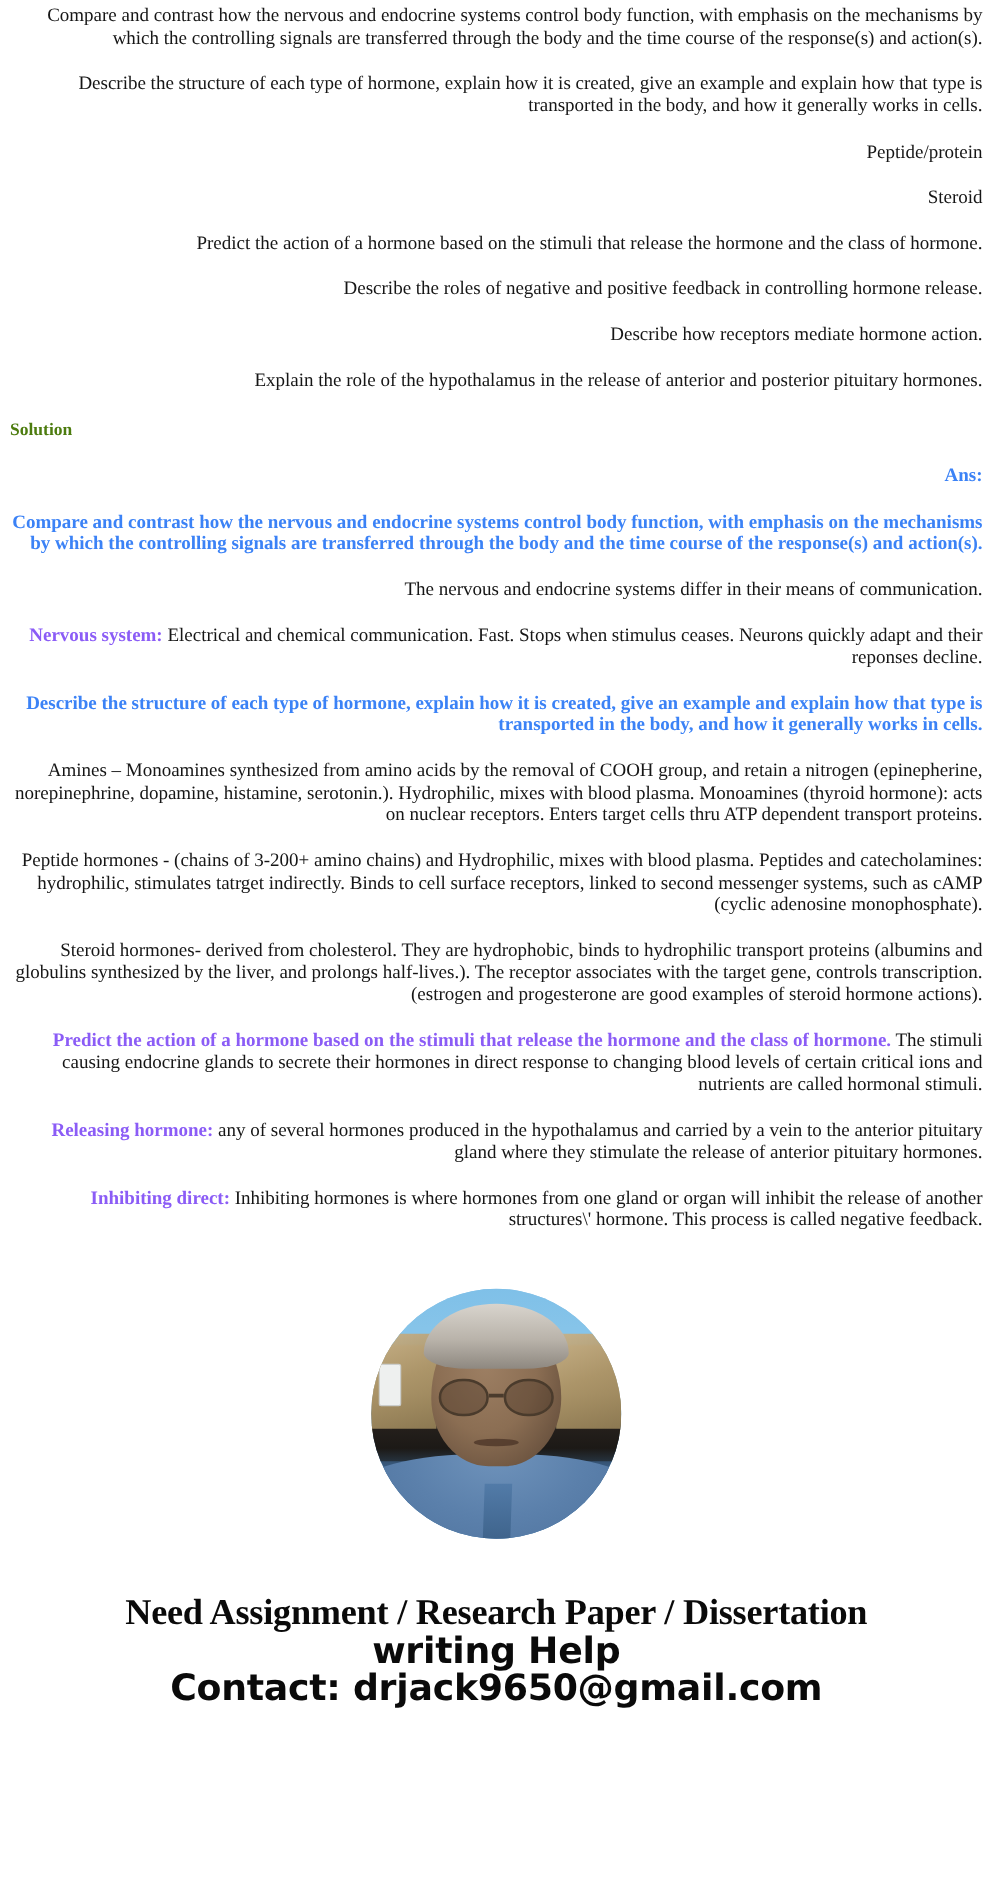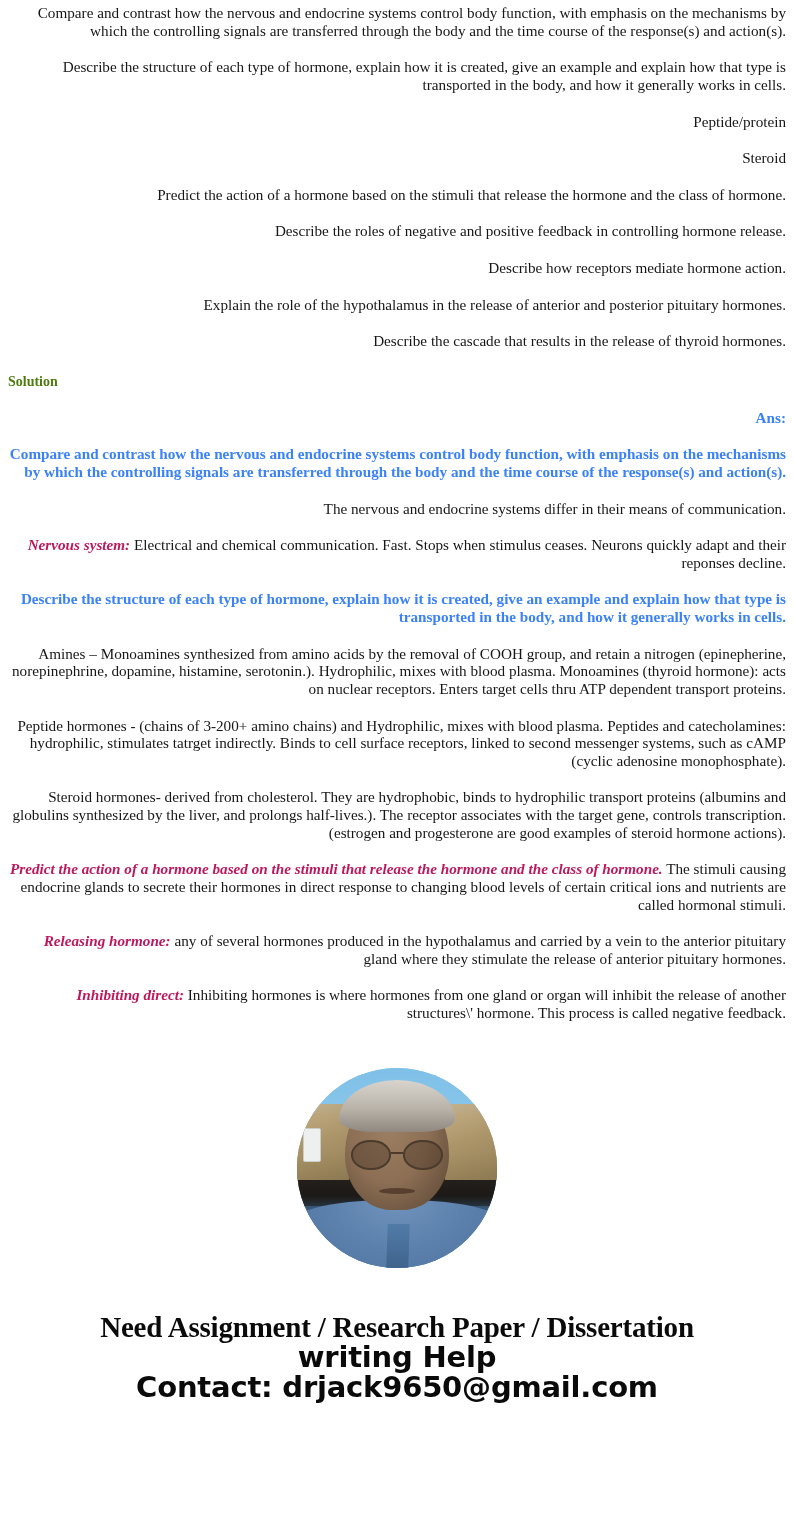--- a/index.html
+++ b/index.html
@@ -34,22 +34,21 @@
     font-size: 14px;
     font-weight: bold;
     line-height: 1.2;
     margin: 24px 0 18px 0;
     color: #4d7c0f;
     font-family: "Liberation Serif", "DejaVu Serif", serif;
   }
 
   .b {
     font-weight: bold;
-    color: #be185d;
-    font-style: italic;
+    color: #8b5cf6;
   }
 
   p.para.allbold {
     font-weight: bold;
     color: #3b82f6;
   }
 
   
   .avatar-wrap {
     width: 100%;
@@ -193,21 +192,20 @@
 
   <section>
     <p class="para">Compare and contrast how the nervous and endocrine systems control body function, with emphasis on the mechanisms by which the controlling signals are transferred through the body and the time course of the response(s) and action(s).</p>
     <p class="para">Describe the structure of each type of hormone, explain how it is created, give an example and explain how that type is transported in the body, and how it generally works in cells.</p>
     <p class="para">Peptide/protein</p>
     <p class="para">Steroid</p>
     <p class="para">Predict the action of a hormone based on the stimuli that release the hormone and the class of hormone.</p>
     <p class="para">Describe the roles of negative and positive feedback in controlling hormone release.</p>
     <p class="para">Describe how receptors mediate hormone action.</p>
     <p class="para">Explain the role of the hypothalamus in the release of anterior and posterior pituitary hormones.</p>
-    <p class="para">Describe the cascade that results in the release of thyroid hormones.</p>
   </section>
 
   <h2 class="section-heading">Solution</h2>
 
   <p class="para allbold">Ans:</p>
 
   <section>
 
     <p class="para allbold">Compare and contrast how the nervous and endocrine systems control body function, with emphasis on the mechanisms by which the controlling signals are transferred through the body and the time course of the response(s) and action(s).</p>
 

